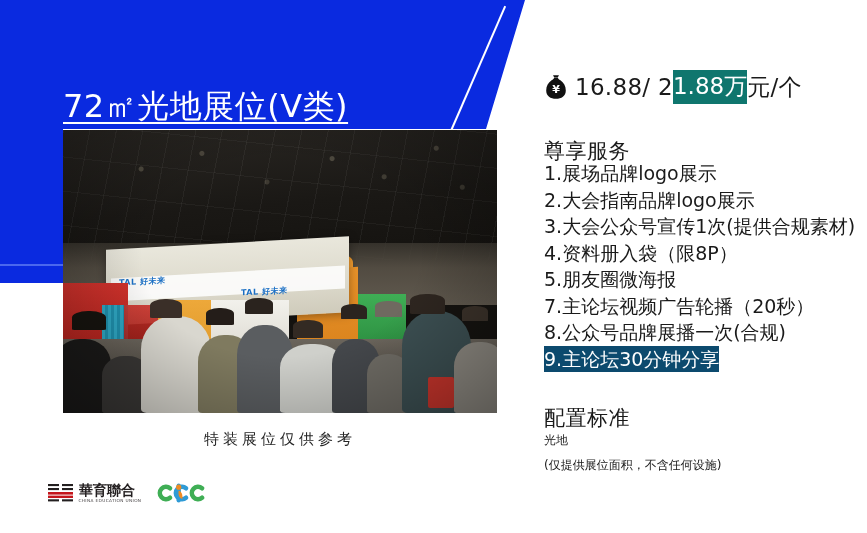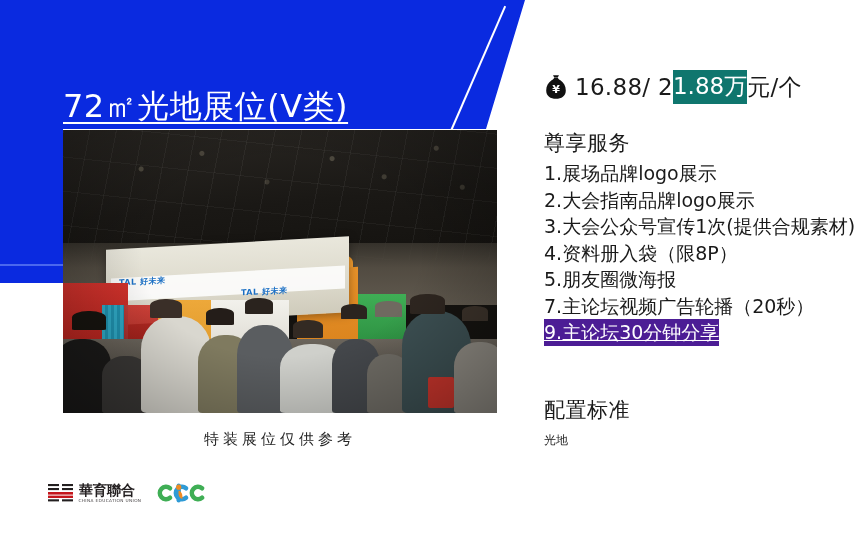--- a/index.html
+++ b/index.html
@@ -240,41 +240,41 @@
     color: #ffffff;
     padding: 1px 0 2px 0;
   }
   .price-post { letter-spacing: .3px; }
 
   .sect-head {
     position: absolute;
     left: 8px;
     font-size: 21px;
     letter-spacing: .5px;
+    margin-top: 8px;
   }
   .sect-head.a { top: 129px; }
   .sect-head.b { top: 396px; }
 
   .svc-list {
     position: absolute;
     left: 8px; top: 160px;
     margin: 0; padding: 0;
     list-style: none;
   }
   .svc-list li {
     font-size: 19px;
     line-height: 26.5px;
     white-space: nowrap;
     letter-spacing: 0px;
     width: max-content;
   }
   .svc-list li.hl {
-    background: #4c1d95;
+    background: #0c4a6e;
     color: #ffffff;
-    text-decoration: underline;
   }
 
   .cfg-list {
     position: absolute;
     left: 8px; top: 428px;
     margin: 0; padding: 0;
     list-style: none;
   }
   .cfg-list li {
     font-size: 12px;
@@ -379,22 +379,24 @@
 
   <div class="sect-head a">尊享服务</div>
 
   <ul class="svc-list">
     <li>1.展场品牌logo展示</li>
     <li>2.大会指南品牌logo展示</li>
     <li>3.大会公众号宣传1次(提供合规素材)</li>
     <li>4.资料册入袋（限8P）</li>
     <li>5.朋友圈微海报</li>
     <li>7.主论坛视频广告轮播（20秒）</li>
+    <li>8.公众号品牌展播一次(合规)</li>
     <li class="hl">9.主论坛30分钟分享</li>
   </ul>
 
   <div class="sect-head b">配置标准</div>
 
   <ul class="cfg-list">
     <li>光地</li>
+    <li>(仅提供展位面积，不含任何设施)</li>
   </ul>
 
 </div>
 
 </body></html>

